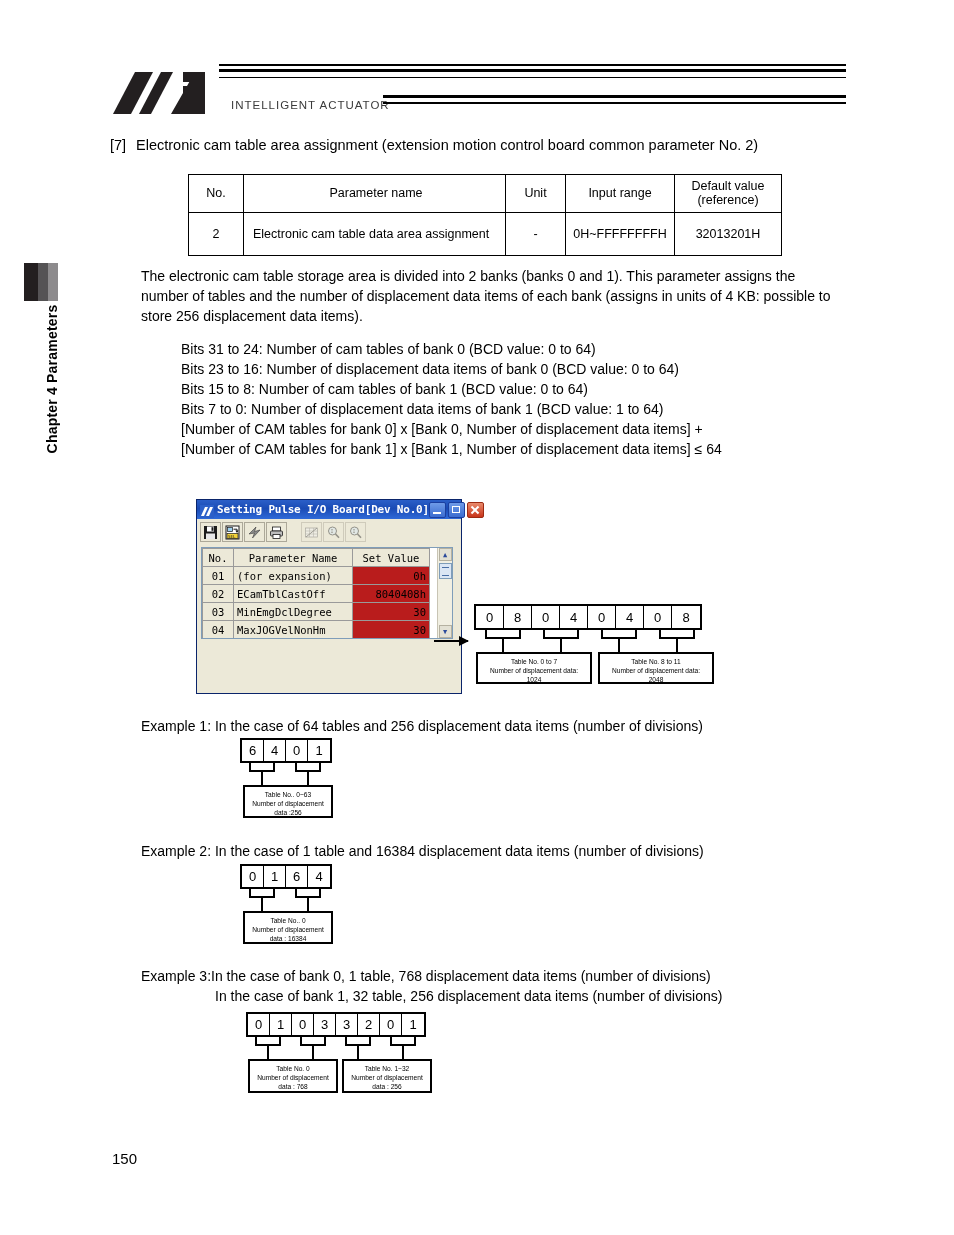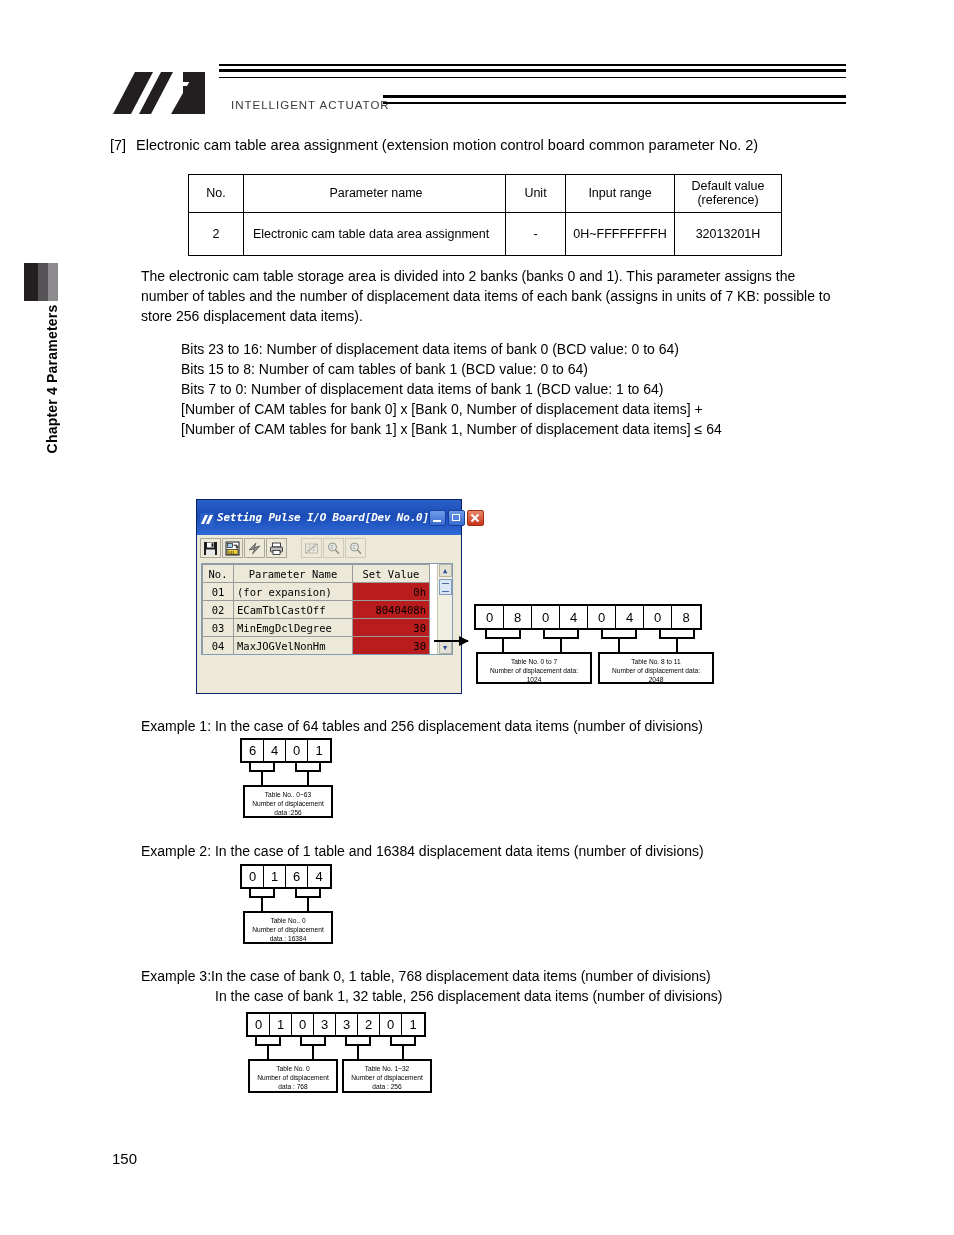--- a/index.html
+++ b/index.html
@@ -120,27 +120,26 @@
   #pulse-dialog {
     position: absolute;
     left: 196px; top: 499px;
     width: 266px; height: 195px;
     background: #ece9d8;
     border: 1px solid #0a246a;
     box-sizing: border-box;
     font-family: "DejaVu Sans Mono", monospace;
   }
   .titlebar {
-    height: 35px;
+    height: 19px;
     background: linear-gradient(to bottom, #2b5fc8 0%, #1a4bb5 45%, #2f6ad8 100%);
     display: flex;
     align-items: center;
     padding: 0 2px 0 3px;
     box-sizing: border-box;
-    font-style: italic;
   }
   .title-icon {
     width: 14px; height: 13px;
     margin-right: 3px;
     flex: 0 0 auto;
   }
   .title-text {
     color: #fff;
     font-size: 11px;
     font-weight: bold;
@@ -372,23 +371,24 @@
     <tr>
       <td class="col-no">2</td>
       <td class="col-name">Electronic cam table data area assignment</td>
       <td class="col-unit">-</td>
       <td class="col-range">0H~FFFFFFFFH</td>
       <td class="col-def">32013201H</td>
     </tr>
   </tbody>
 </table>
 
-<div class="para" id="intro-para">The electronic cam table storage area is divided into 2 banks (banks 0 and 1). This parameter assigns the number of tables and the number of displacement data items of each bank (assigns in units of 7 KB: possible to store 256 displacement data items).</div>
+<div class="para" id="intro-para">The electronic cam table storage area is divided into 2 banks (banks 0 and 1). This parameter assigns the number of tables and the number of displacement data items of each bank (assigns in units of 4 KB: possible to store 256 displacement data items).</div>
 
 <div class="para" id="bits-block">
+  <div class="bit-line">Bits 31 to 24: Number of cam tables of bank 0 (BCD value: 0 to 64)</div>
   <div class="bit-line">Bits 23 to 16: Number of displacement data items of bank 0 (BCD value: 0 to 64)</div>
   <div class="bit-line">Bits 15 to 8: Number of cam tables of bank 1 (BCD value: 0 to 64)</div>
   <div class="bit-line">Bits 7 to 0: Number of displacement data items of bank 1 (BCD value: 1 to 64)</div>
   <div class="cond-line">[Number of CAM tables for bank 0] x [Bank 0, Number of displacement data items] +</div>
   <div class="cond-line">[Number of CAM tables for bank 1] x [Bank 1, Number of displacement data items] ≤ 64</div>
 </div>
 
 <div id="pulse-dialog">
   <div class="titlebar">
     <span class="title-icon">

